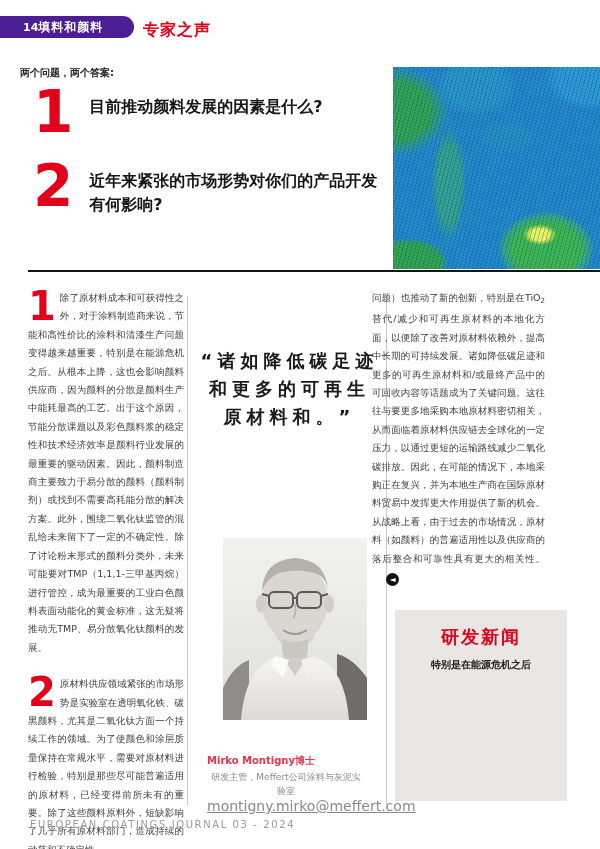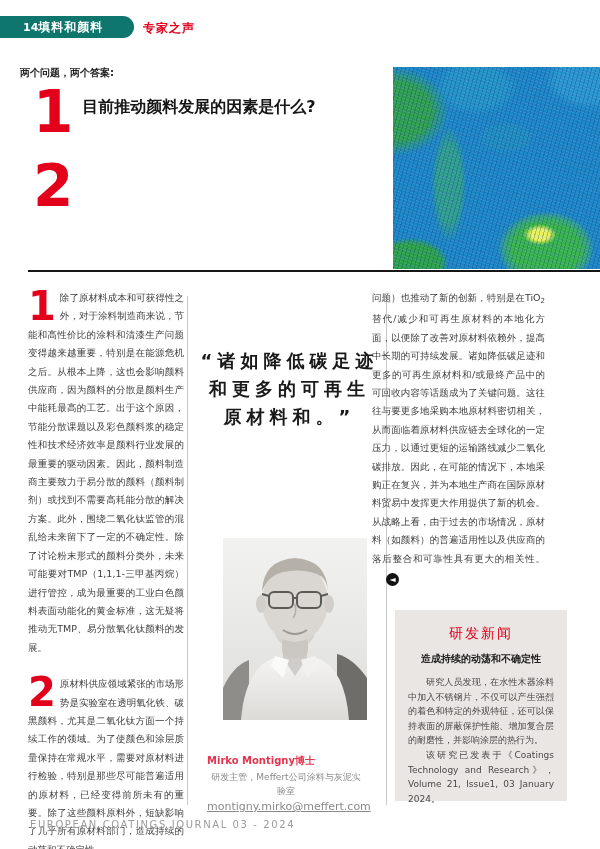--- a/index.html
+++ b/index.html
@@ -5,40 +5,40 @@
   * { margin:0; padding:0; box-sizing:border-box; }
   html,body { background:#fff; }
   .page {
     position:relative; width:600px; height:849px; background:#ffffff;
     font-family:"DejaVu Sans", sans-serif; overflow:hidden; margin:0 auto;
     color:#3d3d3d;
   }
   
   .header-pill {
     position:absolute; left:0; top:16px; height:22px; width:134px;
-    background:#0f766e; border-radius:0 11px 11px 0;
+    background:#4c1d95; border-radius:0 11px 11px 0;
     display:flex; align-items:center; color:#fff;
   }
   .page-num { margin-left:23px; font-size:11px; font-weight:bold; }
   .section-label { font-size:12px; font-weight:bold; letter-spacing:1px; }
   .subsection-label {
     position:absolute; left:143px; top:20px; color:#e2001a;
-    font-size:12px; font-weight:bold; letter-spacing:1px;
+    font-size:16px; font-weight:bold; letter-spacing:1px;
   }
   
   .intro-line { position:absolute; left:20px; top:66px; font-size:10px; font-weight:bold; color:#222; }
   .question { position:absolute; display:flex; }
   .q1 { left:33px; top:86px; width:350px; }
   .q2 { left:33px; top:160px; width:352px; }
   .q-number {
     color:#e2001a; font-size:58px; font-weight:bold; line-height:52px;
     flex:0 0 auto; letter-spacing:-2px;
   }
   .q-text {
-    margin-left:11px; padding-top:9px; font-size:16px; font-weight:bold;
+    margin-left:18px; padding-top:9px; font-size:16px; font-weight:bold;
     color:#161616; line-height:24px;
   }
   
   .hero-img {
     position:absolute; left:393px; top:67px; width:207px; height:202px;
     background-color:#1b84c6;
     background-image:
       repeating-linear-gradient(105deg, rgba(8,60,125,0.28) 0 1px, transparent 1px 4px),
       repeating-linear-gradient(18deg, rgba(255,255,255,0.09) 0 1px, transparent 1px 3px),
       radial-gradient(ellipse 26px 16px at 71% 83%, #e8f05c 0 35%, rgba(220,235,80,0.55) 50%, transparent 65%),
@@ -72,33 +72,33 @@
     font-size:18px; font-weight:bold; color:#1a1a1a;
     letter-spacing:5px; line-height:28px;
   }
   
   .portrait { position:absolute; left:29px; top:249px; width:144px; height:182px; background:#eaeae8; }
   .portrait svg { display:block; width:100%; height:100%; }
   
   .caption { position:absolute; left:13px; top:464px; width:158px; text-align:left; }
   .caption-name { color:#e2344e; font-size:10px; font-weight:bold; line-height:15px; }
   .caption-role { color:#8a8a8a; font-size:9px; line-height:14px; margin-top:2px;text-align:center; }
-  .caption-email { color:#8a8a8a; font-size:11px; line-height:14px; text-decoration:underline; display:inline-block; margin-top:1px; }
+  .caption-email { color:#8a8a8a; font-size:14px; line-height:14px; text-decoration:underline; display:inline-block; margin-top:1px; }
   
   .end-marker {
     display:inline-block; width:13px; height:13px; border-radius:50%;
     background:#111; color:#fff; font-size:8px; line-height:13px;
     text-align:center; margin-left:14px; vertical-align:-2px;
   }
   
   .news-box {
     position:absolute; left:395px; top:610px; width:172px; height:191px;
     background:#e9e6e3; padding:15px 13px 10px 13px;
   }
-  .news-kicker { color:#e2001a; font-size:14px; font-weight:normal; text-align:center; letter-spacing:2px; }
+  .news-kicker { color:#e2001a; font-size:18px; font-weight:bold; text-align:center; letter-spacing:2px; }
   .news-title { color:#222; font-size:10px; font-weight:bold; text-align:center; margin-top:9px; }
   .news-body { margin-top:9px; font-size:9px; line-height:14.6px; text-align:justify; color:#4a4a4a; }
   .news-body p { text-indent:2em; }
   
   .footer-line {
     position:absolute; left:30px; top:819px; font-size:10px; color:#9b9b9b; letter-spacing:1.6px;
   }
 </style>
 </head>
 <body>
@@ -113,20 +113,21 @@
 
   <div class="intro-line">两个问题，两个答案:</div>
 
   <div class="question q1">
     <span class="q-number">1</span>
     <span class="q-text">目前推动颜料发展的因素是什么?</span>
   </div>
 
   <div class="question q2">
     <span class="q-number">2</span>
+    <span class="q-text">近年来紧张的市场形势对你们的产品开发有何影响?</span>
   </div>
 
   <div class="hero-img"></div>
 
   <div class="top-rule"></div>
 
   <div class="col col-1">
     <p class="body-para">
       <span class="dropcap">1</span><span>除了原材料成本和可获得性之外，对于涂料制造商来说，节能和高性价比的涂料和清漆生产问题变得越来越重要，特别是在能源危机之后。从根本上降，这也会影响颜料供应商，因为颜料的分散是颜料生产中能耗最高的工艺。出于这个原因，节能分散课题以及彩色颜料浆的稳定性和技术经济效率是颜料行业发展的最重要的驱动因素。因此，颜料制造商主要致力于易分散的颜料（颜料制剂）或找到不需要高耗能分散的解决方案。此外，围绕二氧化钛监管的混乱给未来留下了一定的不确定性。除了讨论粉末形式的颜料分类外，未来可能要对TMP（1,1,1-三甲基丙烷）进行管控，成为最重要的工业白色颜料表面动能化的黄金标准，这无疑将推动无TMP、易分散氧化钛颜料的发展。</span>
     </p>
@@ -197,22 +198,18 @@
   <div class="v-divider vd-2"></div>
 
   <div class="col col-3">
     <p class="body-para">
       <span>问题）也推动了新的创新，特别是在TiO</span><sub class="chem">2</sub><span>替代/减少和可再生原材料的本地化方面，以便除了改善对原材料依赖外，提高中长期的可持续发展。诸如降低碳足迹和更多的可再生原材料和/或最终产品中的可回收内容等话题成为了关键问题。这往往与要更多地采购本地原材料密切相关，从而面临着原材料供应链去全球化的一定压力，以通过更短的运输路线减少二氧化碳排放。因此，在可能的情况下，本地采购正在复兴，并为本地生产商在国际原材料贸易中发挥更大作用提供了新的机会。从战略上看，由于过去的市场情况，原材料（如颜料）的普遍适用性以及供应商的落后整合和可靠性具有更大的相关性。</span><span class="end-marker">◄</span>
     </p>
   </div>
 
   <div class="news-box">
     <div class="news-kicker">研发新闻</div>
-    <div class="news-title">造成持续的动荡和不确定性</div>
-    <div class="news-body">
-      <p>研究人员发现，在水性木器涂料中加入不锈钢片，不仅可以产生强烈的着色和特定的外观特征，还可以保持表面的屏蔽保护性能、增加复合层的耐磨性，并影响涂层的热行为。</p>
-      <p>该研究已发表于《Coatings Technology and Research》，Volume 21, Issue1, 03 January 2024。</p>
-    </div>
+    <div class="news-title">特别是在能源危机之后</div>
   </div>
 
   <div class="footer-line">EUROPEAN COATINGS JOURNAL 03 - 2024</div>
 
 </div>
 
 </body></html>

